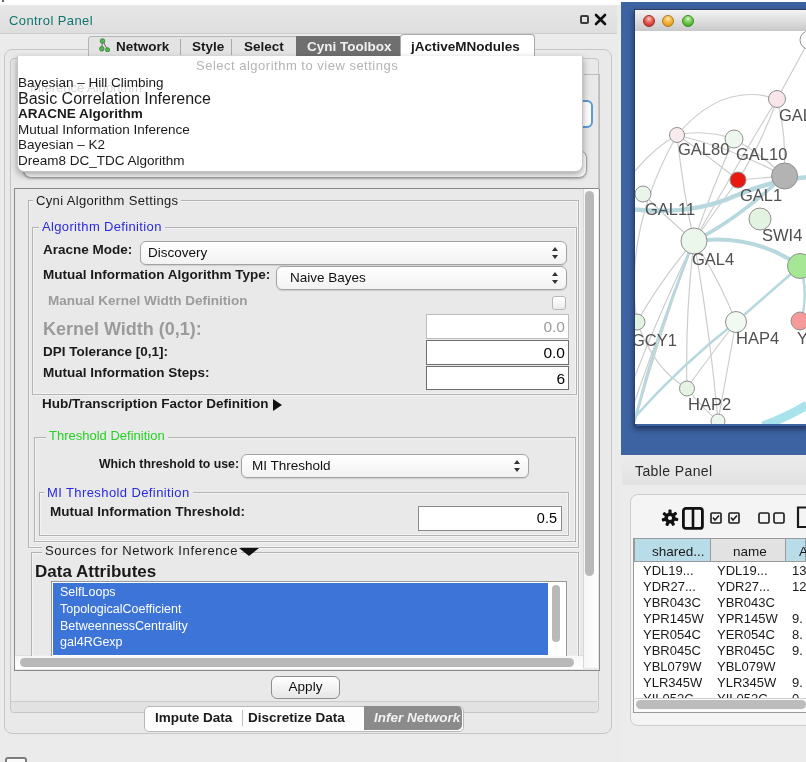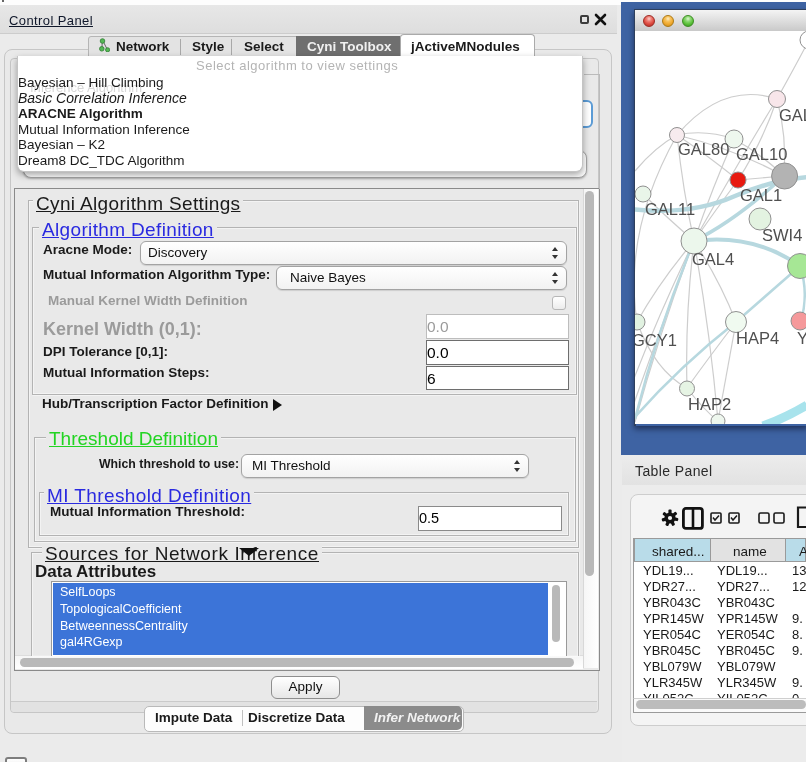--- a/index.html
+++ b/index.html
@@ -2,34 +2,34 @@
 <html><head>
 <meta charset="utf-8">
 <style>
 html,body{margin:0;padding:0;}
 body{width:806px;height:762px;background:#ebebeb;font-family:"Liberation Sans",sans-serif;position:relative;overflow:hidden;}
 .ab{position:absolute;}
 .lbl{position:absolute;font-size:13px;color:#1a1a1a;white-space:nowrap;}
 .bold{font-weight:bold;}
 .gray{color:#9b9b9b;}
 .gbox{position:absolute;border:1px solid #b3b3b3;box-shadow:inset 0 0 0 0.5px #fdfdfd, 0.5px 0.5px 0 #fdfdfd;}
-.gtitle{position:absolute;font-size:19px;background:#e9e9e9;padding:0 3px;white-space:nowrap;letter-spacing:0.35px;text-decoration:underline;}
+.gtitle{position:absolute;font-size:13px;background:#e9e9e9;padding:0 3px;white-space:nowrap;letter-spacing:0.35px;}
 .combo{position:absolute;background:linear-gradient(#ffffff,#f2f2f2);border:1px solid #a3a3a3;border-radius:6px;box-shadow:0 1px 1px rgba(0,0,0,0.12);}
 .combo .ct{position:absolute;font-size:13.5px;color:#111;top:3px;}
 .arr{position:absolute;width:0;height:0;border-left:3.5px solid transparent;border-right:3.5px solid transparent;}
-.field{position:absolute;background:#fff;font-size:14px;text-align:left;}
+.field{position:absolute;background:#fff;font-size:14px;text-align:right;}
 </style>
 </head>
 <body>
 
 <div class="ab" style="left:0;top:0;width:806px;height:5px;background:#fdfdfd;"></div>
 <div class="ab" style="left:2px;top:0;width:2px;height:2px;background:#666;"></div>
 
 <div class="ab" style="left:0;top:5px;width:617px;height:28px;background:linear-gradient(#e7e7e7,#dedede);border-bottom:1px solid #cccccc;"></div>
-<div class="lbl" style="left:9px;top:13px;color:#0f172a;letter-spacing:0.4px;text-decoration:underline;">Control Panel</div>
+<div class="lbl" style="left:9px;top:13px;color:#0f766e;letter-spacing:0.4px;">Control Panel</div>
 
 <div class="ab" style="left:580px;top:15px;width:5px;height:5px;border:2px solid #3c3c3c;border-radius:2px;"></div>
 <svg class="ab" style="left:594px;top:13px;" width="13" height="13" viewBox="0 0 13 13">
     <path d="M2 2 L11 11 M11 2 L2 11" stroke="#111" stroke-width="2.6" stroke-linecap="round"></path>
   </svg>
 
 <div class="ab" style="left:4px;top:49px;width:606px;height:683px;background:#e9e9e9;border:1px solid #c6c6c6;border-radius:8px;"></div>
 
 <div class="ab" style="left:10px;top:58px;width:587px;height:653px;border:1px solid #c6c6c6;border-radius:4px;background:#e9e9e9;"></div>
 <div class="ab" style="left:11px;top:701px;width:586px;height:10px;background:#e2e2e2;border-top:1px solid #cacaca;border-radius:0 0 4px 4px;"></div>
@@ -126,21 +126,21 @@
 <div class="lbl bold" style="left:374px;top:710px;color:#f2f2f2;font-size:13.5px;font-style:italic;">Infer Network</div>
 
 <div class="ab" style="left:23px;top:150px;width:562px;height:26px;background:#fff;border:1px solid #a6a6a6;border-radius:8px;box-shadow:0 1px 2px rgba(0,0,0,0.25);"></div>
 <div class="ab" style="left:584px;top:74px;width:15px;height:114px;border-top:1px solid #bbb;border-right:1px solid #bbb;"></div>
 <div class="ab" style="left:577px;top:100px;width:12px;height:24px;border:2px solid #5b9bd5;border-radius:6px;background:#fff;"></div>
 
 <div class="ab" style="left:17px;top:56px;width:564px;height:115px;background:#fff;border:1px solid #c4c4c4;border-top:none;border-radius:0 0 7px 7px;box-shadow:0 3px 7px rgba(0,0,0,0.35);"></div>
 <div class="lbl" style="left:196px;top:58px;color:#b4b4b4;letter-spacing:0.5px;">Select algorithm to view settings</div>
 <div class="lbl" style="left:30px;top:80px;color:#d8d8d8;">Inference Algorithm</div>
 <div class="lbl" style="left:18px;top:74.5px;font-size:13.5px;">Bayesian – Hill Climbing</div>
-<div class="lbl" style="left:18px;top:90.2px;font-size:14px;font-style:italic;">Basic Correlation Inference</div>
+<div class="lbl" style="left:18px;top:90.2px;font-size:16px;">Basic Correlation Inference</div>
 <div class="lbl bold" style="left:18px;top:105.9px;font-size:13.5px;">ARACNE Algorithm</div>
 <div class="lbl" style="left:18px;top:121.6px;font-size:13.5px;">Mutual Information Inference</div>
 <div class="lbl" style="left:18px;top:137.3px;font-size:13.5px;">Bayesian – K2</div>
 <div class="lbl" style="left:18px;top:153px;font-size:13.5px;">Dream8 DC_TDC Algorithm</div>
 
 <div class="ab" style="left:621px;top:2px;width:185px;height:453px;background:#3e63a3;"></div>
 
 <div class="ab" style="left:634px;top:9px;width:172px;height:416px;border-left:2px solid #2e3f5c;border-top:1px solid #2e3f5c;box-shadow:0 3px 6px rgba(0,0,20,0.5);"></div>
 <div class="ab" style="left:635px;top:10px;width:171px;height:21px;background:linear-gradient(#f4f4f4,#c9c9c9);border-bottom:1px solid #9a9a9a;"></div>
 <div class="ab" style="left:643px;top:15px;width:12px;height:12px;border-radius:50%;box-sizing:border-box;border:1px solid #9c2b24;background:radial-gradient(circle at 50% 28%,#fbd0cc 0%,#ee7f76 28%,#dd4a40 60%,#b02e26 95%);"></div>

